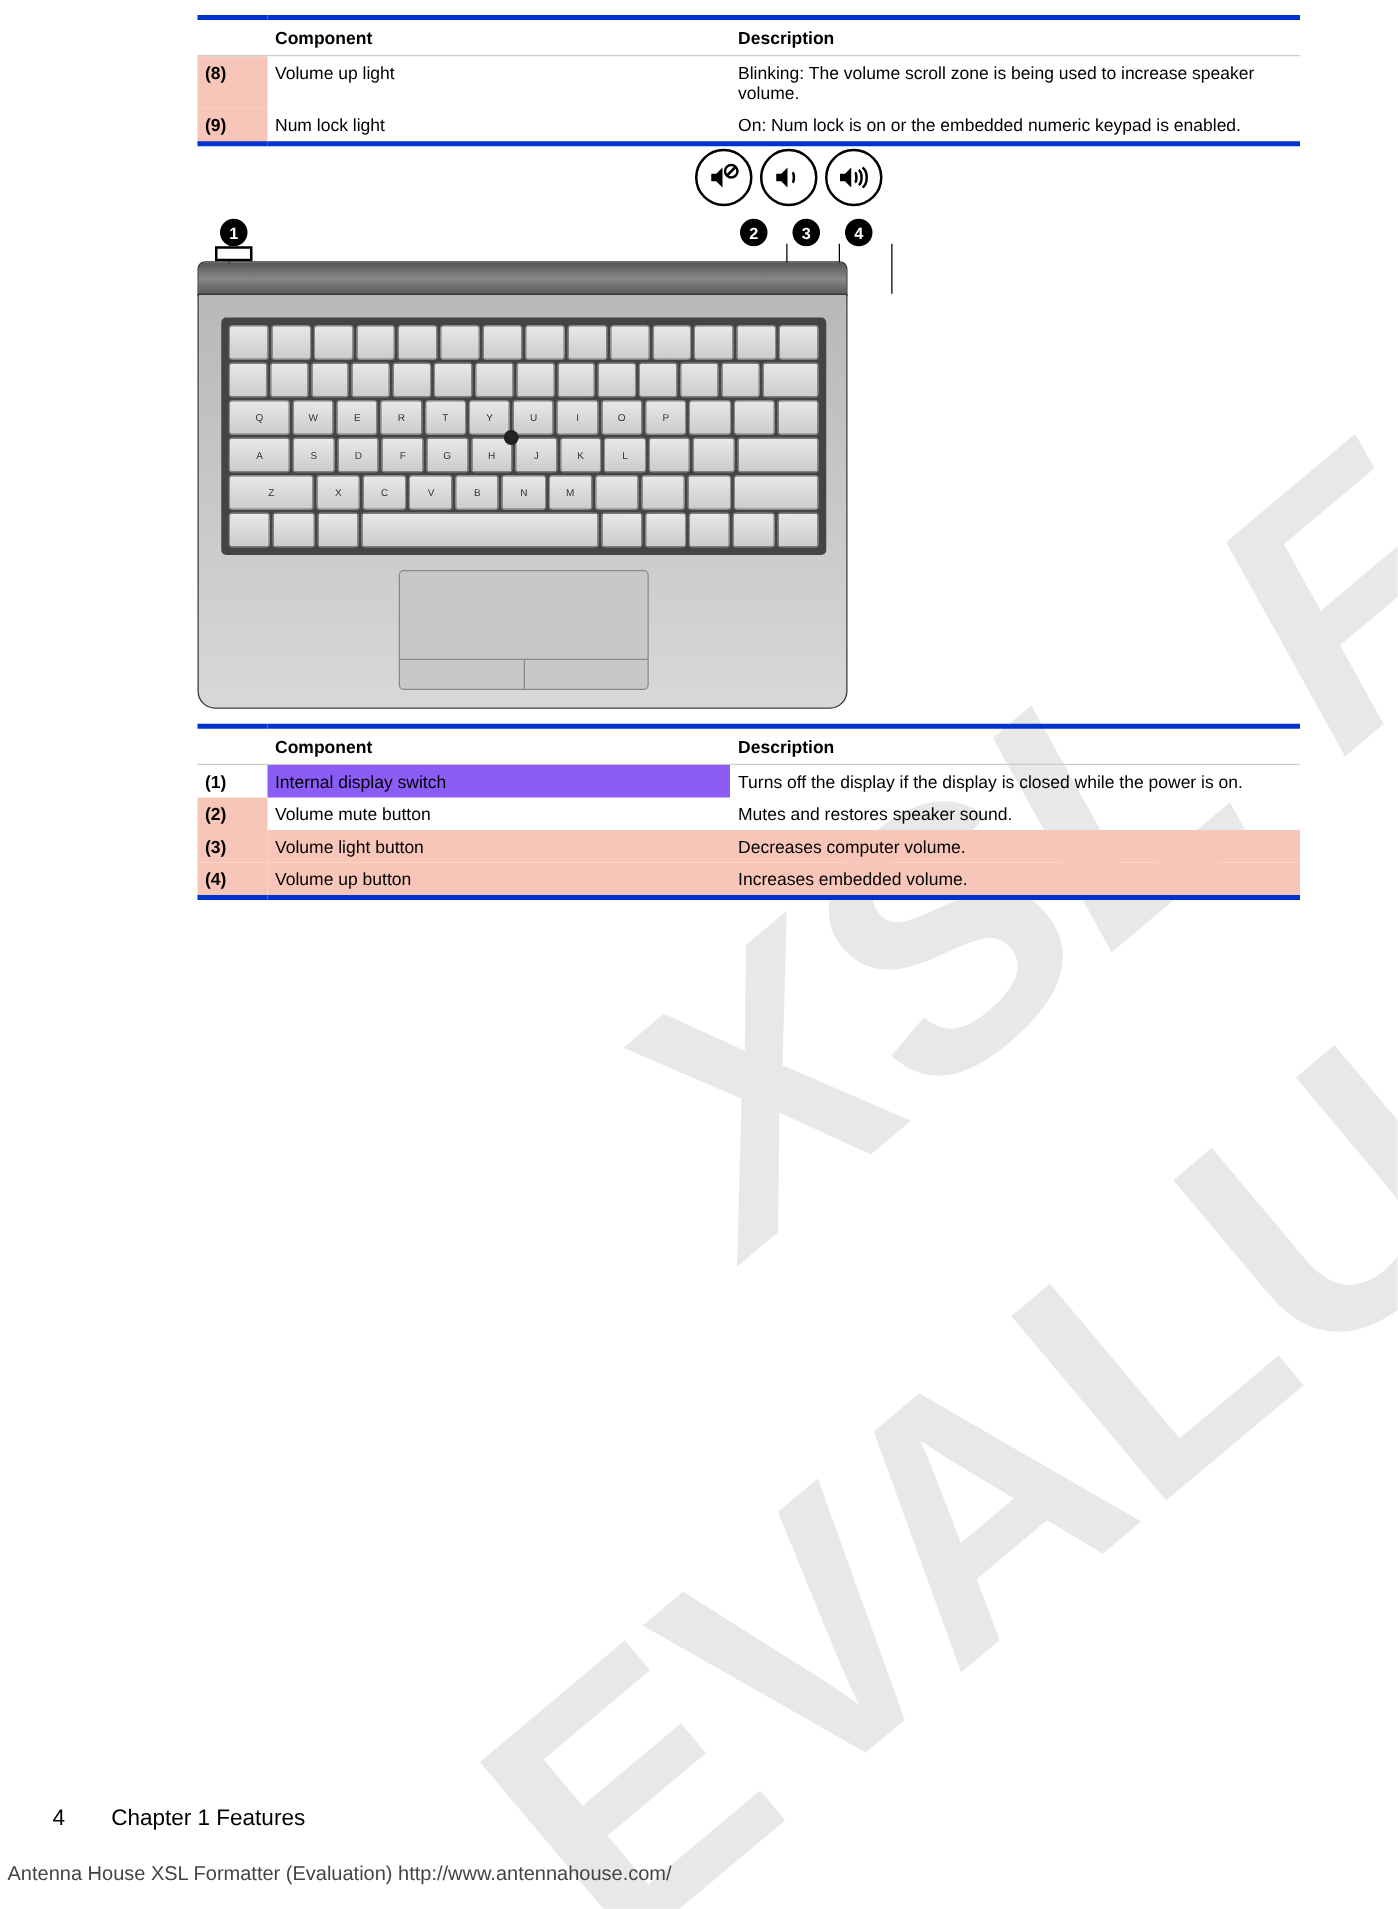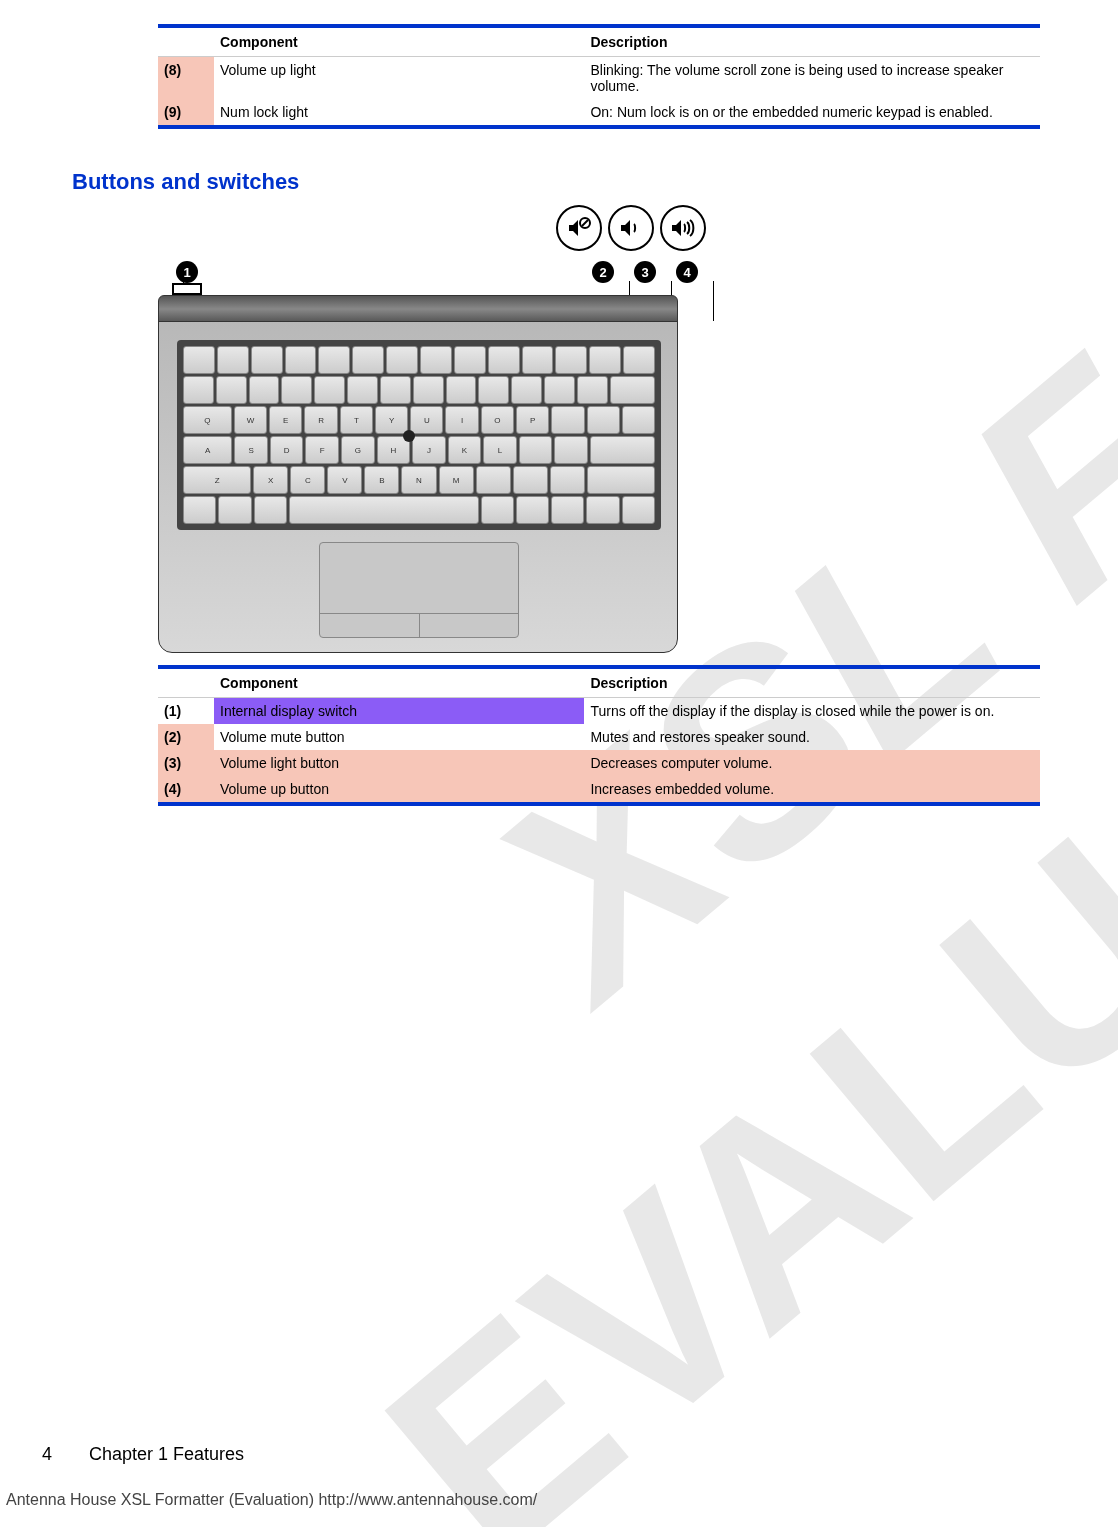--- a/index.html
+++ b/index.html
@@ -23,21 +23,21 @@
     opacity: 0.6;
     pointer-events: none;
     z-index: 0;
     white-space: nowrap;
   }
   .wm1 { top: 10%; left: 28%; transform: rotate(-40deg); font-style: italic; }
   .wm2 { top: 50%; left: 20%; transform: rotate(-40deg); }
   .content {
     position: relative;
     z-index: 1;
-    padding: 16px 78px 0 158px;
+    padding: 4px 78px 0 158px;
   }
   table.comp-table {
     width: 100%;
     border-collapse: collapse;
     margin-top: 8px;
   }
   table.comp-table th {
     text-align: left;
     font-weight: bold;
     padding: 6px 6px;
@@ -234,21 +234,20 @@
         <td style="background:transparent">Blinking: The volume scroll zone is being used to increase speaker volume.</td>
       </tr>
       <tr class="hl last">
         <td class="col-num">(9)</td>
         <td style="background:transparent">Num lock light</td>
         <td style="background:transparent">On: Num lock is on or the embedded numeric keypad is enabled.</td>
       </tr>
     </tbody>
   </table>
 
-  <h2 class="section-heading">Buttons and switches</h2>
 
   <div class="figure-holder">
 
     <div class="callout-icons">
       <div class="spk">
         <svg width="28" height="28" viewBox="0 0 28 28">
             <path d="M4 11h4l5-5v16l-5-5H4z" fill="#000"></path>
             <circle cx="20" cy="9" r="5" fill="none" stroke="#000" stroke-width="2"></circle>
             <line x1="17" y1="12" x2="23" y2="6" stroke="#000" stroke-width="2"></line>
           </svg>

